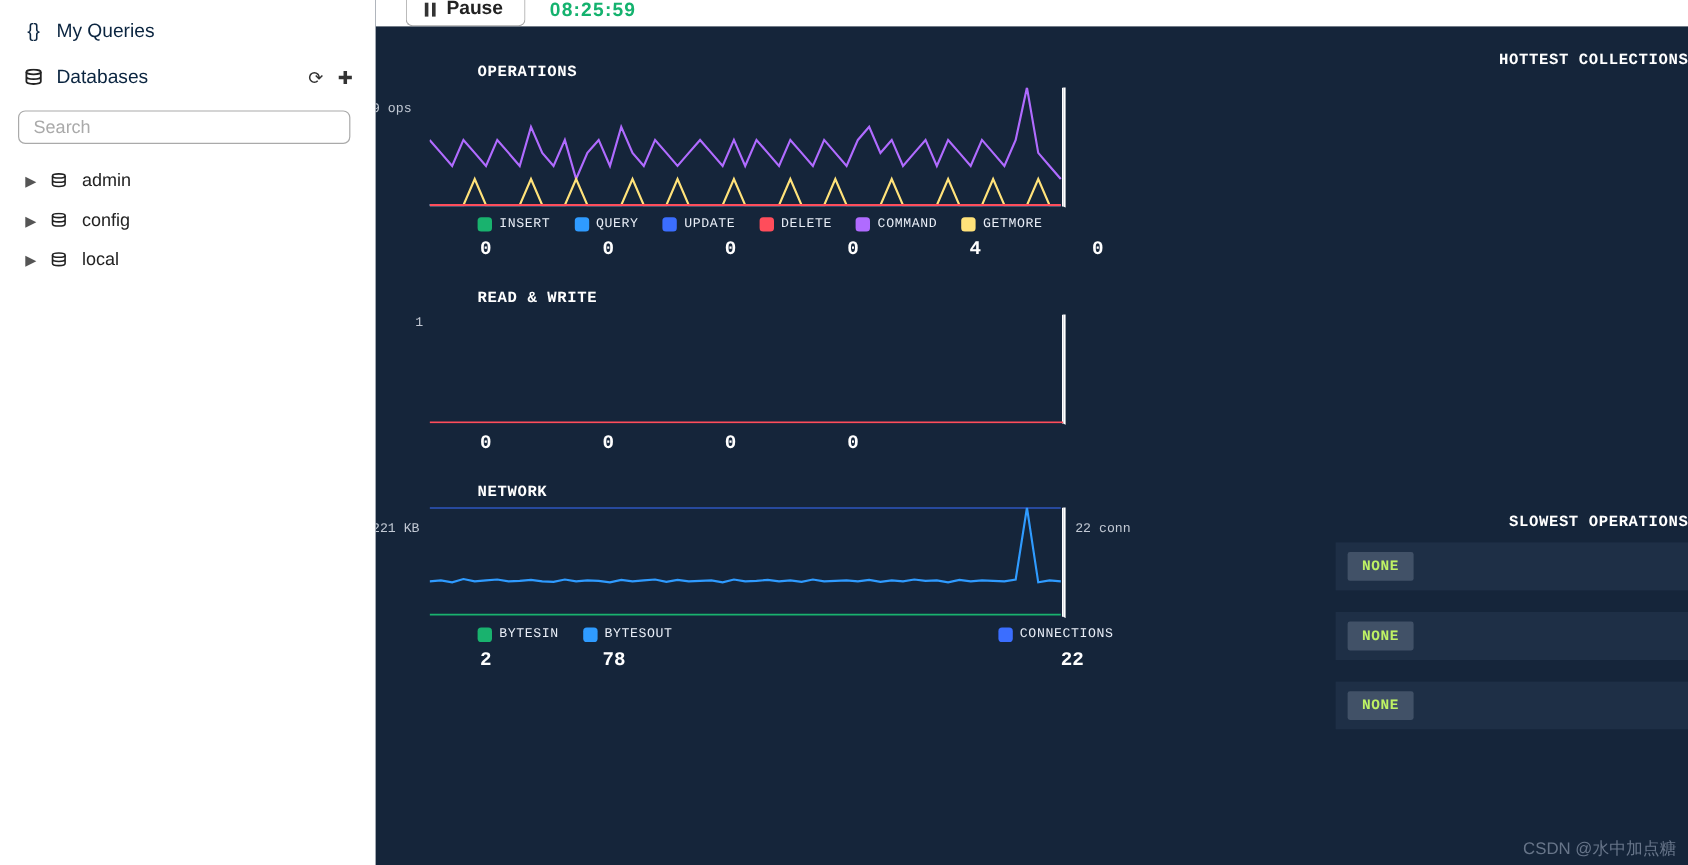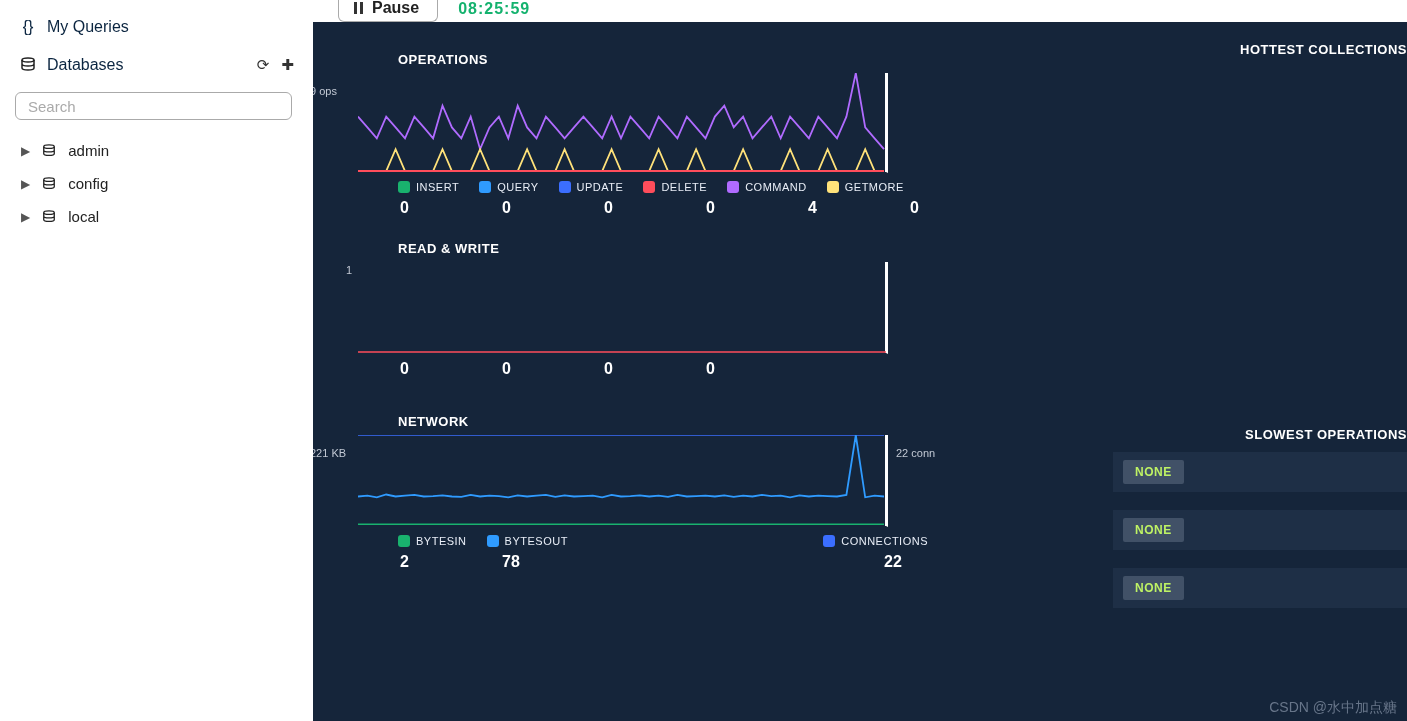--- a/index.html
+++ b/index.html
@@ -13,21 +13,21 @@
   .db-item { display: flex; align-items: center; gap: 10px; padding: 8px 4px 8px 6px; font-size: 15px; color: #222; cursor: pointer; }
   .caret { font-size: 12px; color: #555; }
   .db-icon, .curly-icon { display: inline-flex; width: 18px; justify-content: center; }
   .refresh-icon, .plus-icon { cursor: pointer; font-size: 15px; color: #333; }
 
   .main { flex: 1; background: #15253a; color: #e9eef7; overflow: hidden; position: relative; }
   .topbar { height: 22px; background: #fff; display: flex; align-items: flex-start; padding-left: 25px; gap: 20px; }
   .pause-btn { display: flex; align-items: center; justify-content: flex-end; gap: 8px; height: 22px; padding: 0 18px 6px 14px; border: 1px solid #aaa; border-top: none; border-radius: 0 0 6px 6px; font-weight: 700; color: #222; background: #fff; cursor: pointer; }
   .timer { color: #14b26e; font-weight: 700; font-size: 16px; letter-spacing: 1px; padding-bottom: 6px; }
 
-  .content { display: flex; padding: 0; }
+  .content { display: flex; padding: 0; font-family: Liberation Mono, monospace; }
   .charts-col { width: 760px; padding: 20px 0 0 85px; }
   .right-col { flex: 1; padding: 20px 0 0 40px; overflow: hidden; }
 
   .section-title { font-size: 13px; font-weight: 800; letter-spacing: 0.5px; margin: 10px 0 6px 0; color: #fff; }
   .chart-wrap { position: relative; margin-left: -40px; }
   .y-label { position: absolute; left: -48px; font-size: 11px; color: #c2c9d4; }
   .chart-box { border-right: 2px solid #fff; border-bottom: 1px solid transparent; }
   .legend { display: flex; gap: 20px; flex-wrap: wrap; margin: 8px 0 4px 0; font-size: 11px; letter-spacing: 0.5px; }
   .legend-item { display: flex; align-items: center; gap: 6px; color: #e9eef7; }
   .sw { width: 12px; height: 12px; border-radius: 3px; }
@@ -173,21 +173,21 @@
           <line x1="0" y1="90" x2="528" y2="90" stroke="#ff4d5b" stroke-width="1.5"></line>
         </svg>
       </div>
       <div class="values" id="rw-values">
           <div class="v">0</div>
           <div class="v">0</div>
           <div class="v">0</div>
           <div class="v">0</div>
         </div>
 
-      <div class="section-title" style="margin-top:36px">NETWORK</div>
+      <div class="section-title" style="margin-top:24px">NETWORK</div>
       <div class="chart-wrap">
         <span class="y-label" style="top:12px">221 KB</span>
         <span class="right-label" style="top:12px;left:538px">22 conn</span>
         <svg class="chart-box" width="530" height="92" id="net-svg">
           <line x1="528" y1="0" x2="528" y2="92" stroke="#fff" stroke-width="2"></line>
         <polyline points="0.0,0.0 9.4,0.0 18.8,0.0 28.2,0.0 37.6,0.0 47.0,0.0 56.4,0.0 65.8,0.0 75.1,0.0 84.5,0.0 93.9,0.0 103.3,0.0 112.7,0.0 122.1,0.0 131.5,0.0 140.9,0.0 150.3,0.0 159.7,0.0 169.1,0.0 178.5,0.0 187.9,0.0 197.3,0.0 206.6,0.0 216.0,0.0 225.4,0.0 234.8,0.0 244.2,0.0 253.6,0.0 263.0,0.0 272.4,0.0 281.8,0.0 291.2,0.0 300.6,0.0 310.0,0.0 319.4,0.0 328.8,0.0 338.1,0.0 347.5,0.0 356.9,0.0 366.3,0.0 375.7,0.0 385.1,0.0 394.5,0.0 403.9,0.0 413.3,0.0 422.7,0.0 432.1,0.0 441.5,0.0 450.9,0.0 460.3,0.0 469.6,0.0 479.0,0.0 488.4,0.0 497.8,0.0 507.2,0.0 516.6,0.0 526.0,0.0" fill="none" stroke="#3b6eff" stroke-width="1.5"></polyline>
             <polyline points="0.0,61.5 9.4,60.7 18.8,62.3 28.2,59.5 37.6,61.5 47.0,60.7 56.4,59.9 65.8,61.5 75.1,61.1 84.5,60.3 93.9,61.5 103.3,61.9 112.7,59.9 122.1,61.5 131.5,60.7 140.9,61.1 150.3,62.3 159.7,60.3 169.1,61.5 178.5,60.7 187.9,59.9 197.3,61.9 206.6,60.3 216.0,61.5 225.4,61.1 234.8,60.7 244.2,62.3 253.6,59.9 263.0,61.5 272.4,61.1 281.8,60.3 291.2,61.5 300.6,60.7 310.0,61.9 319.4,59.9 328.8,61.5 338.1,61.1 347.5,60.7 356.9,61.5 366.3,60.3 375.7,61.9 385.1,60.7 394.5,61.5 403.9,59.9 413.3,61.1 422.7,60.7 432.1,62.3 441.5,60.3 450.9,61.5 460.3,60.7 469.6,61.1 479.0,61.5 488.4,59.9 497.8,0.0 507.2,62.3 516.6,60.7 526.0,61.5" fill="none" stroke="#2f9bff" stroke-width="1.8"></polyline>
             <polyline points="0.0,89.2 9.4,89.2 18.8,89.2 28.2,89.2 37.6,89.2 47.0,89.2 56.4,89.2 65.8,89.2 75.1,89.2 84.5,89.2 93.9,89.2 103.3,89.2 112.7,89.2 122.1,89.2 131.5,89.2 140.9,89.2 150.3,89.2 159.7,89.2 169.1,89.2 178.5,89.2 187.9,89.2 197.3,89.2 206.6,89.2 216.0,89.2 225.4,89.2 234.8,89.2 244.2,89.2 253.6,89.2 263.0,89.2 272.4,89.2 281.8,89.2 291.2,89.2 300.6,89.2 310.0,89.2 319.4,89.2 328.8,89.2 338.1,89.2 347.5,89.2 356.9,89.2 366.3,89.2 375.7,89.2 385.1,89.2 394.5,89.2 403.9,89.2 413.3,89.2 422.7,89.2 432.1,89.2 441.5,89.2 450.9,89.2 460.3,89.2 469.6,89.2 479.0,89.2 488.4,89.2 497.8,89.2 507.2,89.2 516.6,89.2 526.0,89.2" fill="none" stroke="#19b26e" stroke-width="1.5"></polyline>
           </svg>
       </div>

